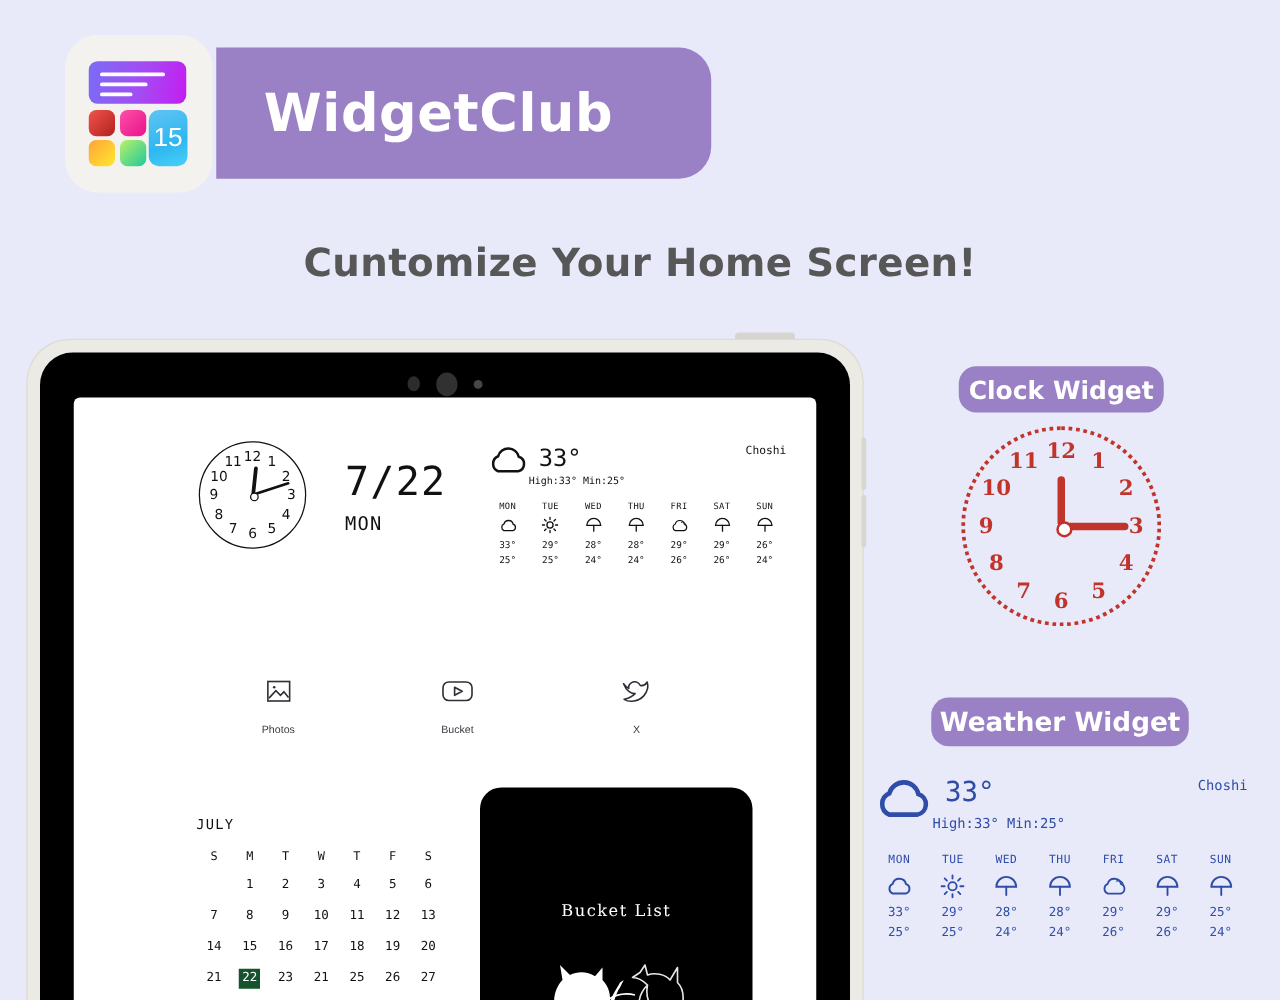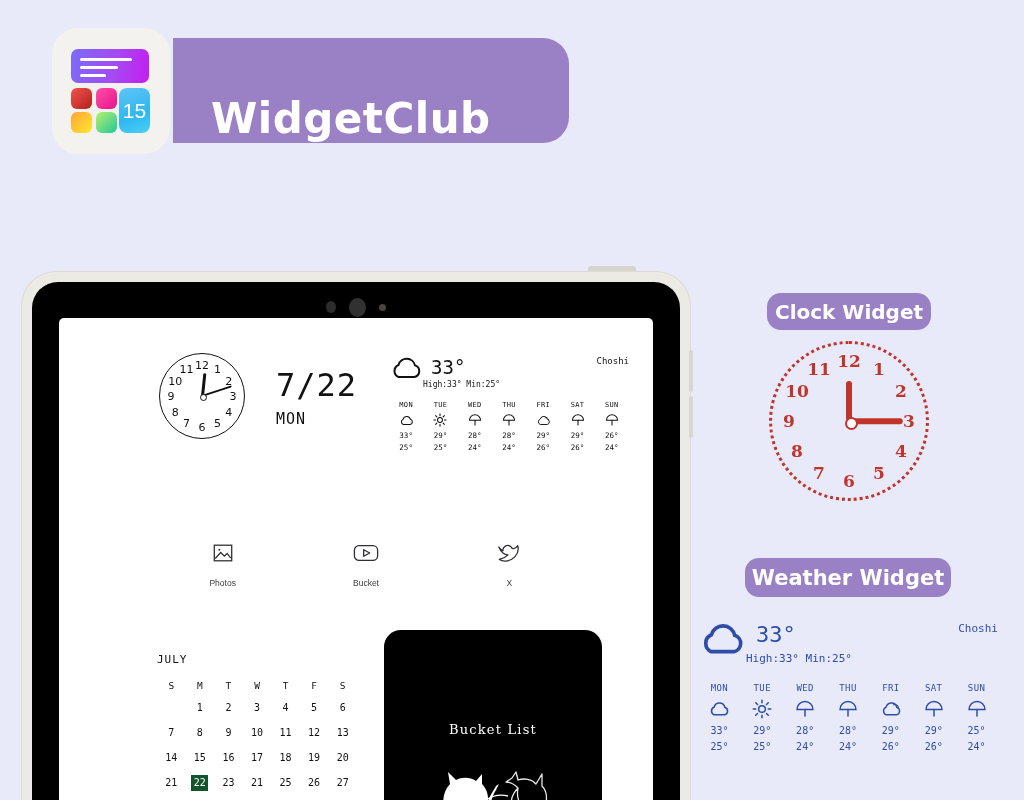--- a/index.html
+++ b/index.html
@@ -36,21 +36,21 @@
   .lg-big {
     position: absolute; left: 52px; top: 41px; width: 31px; height: 45px;
     border-radius: 8px; background: linear-gradient(160deg,#5fc4f5,#2fb7f0 60%,#49d0f7);
     color: #fff; font-size: 21px; display: flex; align-items: center; justify-content: center;
     font-family: "Liberation Sans", sans-serif;
   }
   .title-pill {
     position: absolute; left: 173px; top: 38px;
     width: 396px; height: 105px;
     background: #9a80c4; border-radius: 0 26px 26px 0;
-    display: flex; align-items: flex-end;
+    display: flex; align-items: center;
   }
   .title-pill .t {
     color: #fff; font-size: 42px; font-weight: bold; letter-spacing: .5px;
     margin-left: 38px; font-family: "DejaVu Sans", sans-serif;
   }
   .headline {
     position: absolute; left: 0; top: 193px; width: 1024px; text-align: center;
     color: #575757; font-size: 31px; font-weight: bold; letter-spacing: .3px;
     font-family: "DejaVu Sans", sans-serif;
   }
@@ -195,20 +195,21 @@
       <div class="lg-sq o"></div>
       <div class="lg-sq g"></div>
       <div class="lg-big">15</div>
     </div>
   </div>
 
   <div class="title-pill">
     <div class="t">WidgetClub</div>
   </div>
 
+  <div class="headline">Cuntomize Your Home Screen!</div>
 
   <div class="tablet-top-tab"></div>
   <div class="tablet">
     <div class="bezel">
       <div class="cams">
         <div class="cam a"></div>
         <div class="cam b"></div>
         <div class="cam c"></div>
       </div>
 

